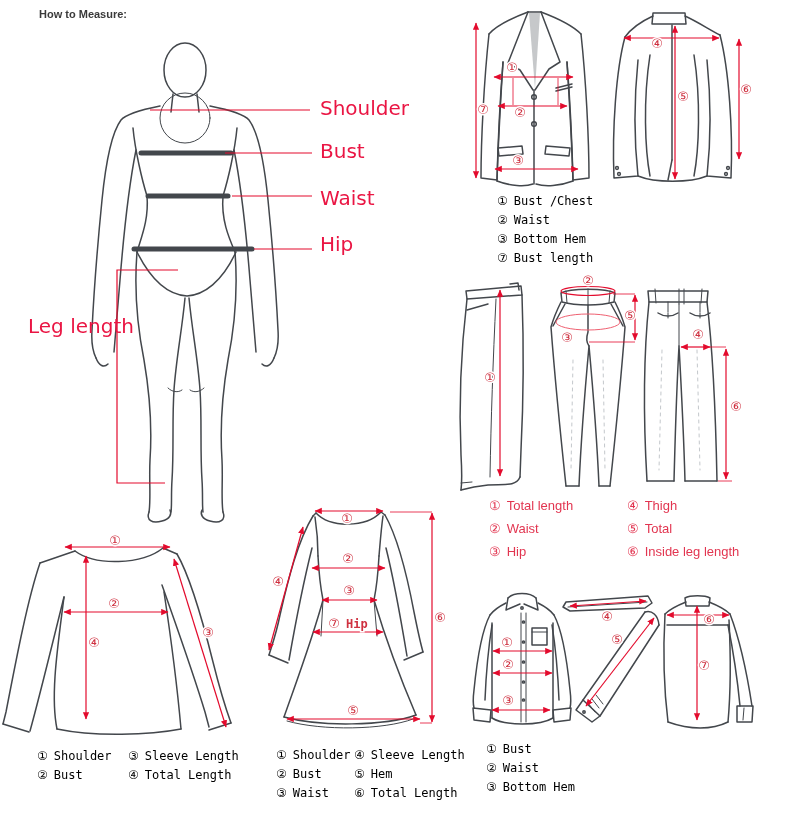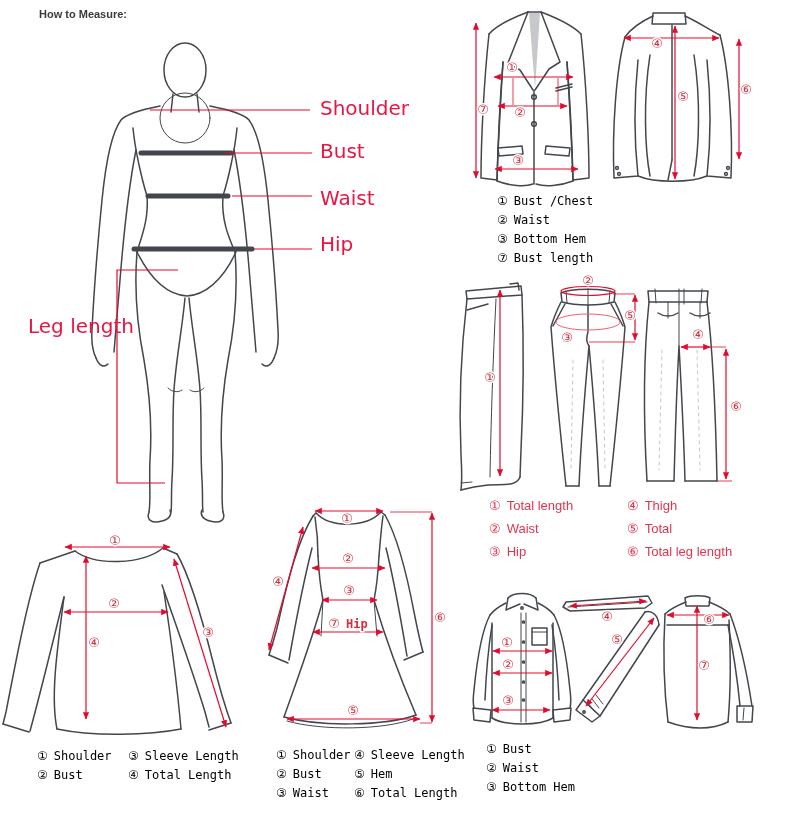--- a/index.html
+++ b/index.html
@@ -346,21 +346,21 @@
   </div>
 
   <div class="legend sans" style="left:489px;top:498px">
     <div class="lrow"><span class="n">①</span><span>Total length</span></div>
     <div class="lrow"><span class="n">②</span><span>Waist</span></div>
     <div class="lrow"><span class="n">③</span><span>Hip</span></div>
   </div>
   <div class="legend sans" style="left:627px;top:498px">
     <div class="lrow"><span class="n">④</span><span>Thigh</span></div>
     <div class="lrow"><span class="n">⑤</span><span>Total</span></div>
-    <div class="lrow"><span class="n">⑥</span><span>Total leg length</span></div>
+    <div class="lrow"><span class="n">⑥</span><span>Inside leg length</span></div>
   </div>
 
   <div class="legend mono" style="left:37px;top:749px">
     <div class="lrow"><span class="n">①</span><span>Shoulder</span></div>
     <div class="lrow"><span class="n">②</span><span>Bust</span></div>
   </div>
   <div class="legend mono" style="left:128px;top:749px">
     <div class="lrow"><span class="n">③</span><span>Sleeve Length</span></div>
     <div class="lrow"><span class="n">④</span><span>Total Length</span></div>
   </div>

